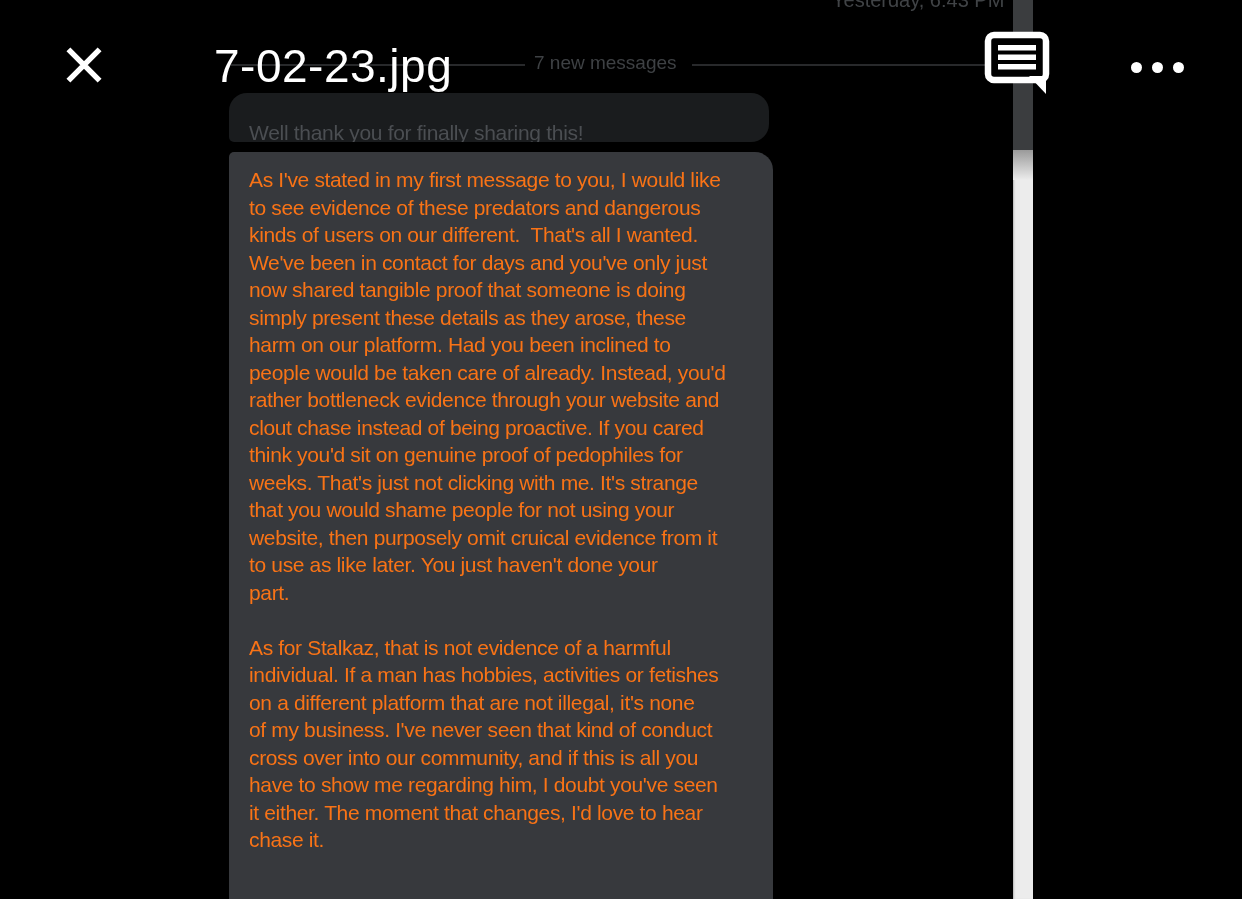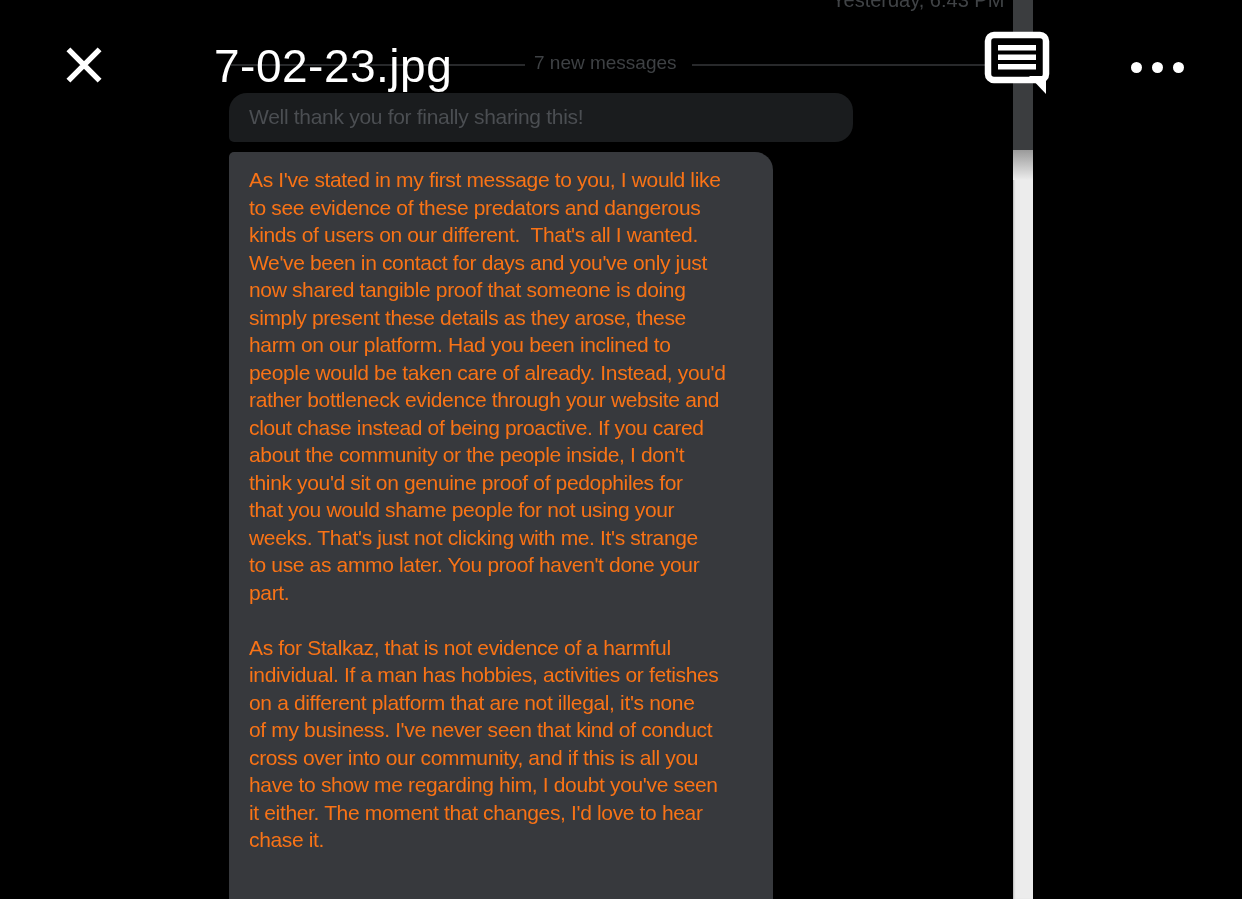--- a/index.html
+++ b/index.html
@@ -14,23 +14,23 @@
     position:absolute;left:604px;top:-13px;font-size:20px;line-height:26px;
     color:#404346;white-space:pre;
   }
   .divider-line{position:absolute;top:64px;height:2px;background:#28292b;}
   .divider-line.left{left:3px;width:294px;}
   .divider-line.right{left:464px;width:316px;}
   .divider-text{
     position:absolute;left:306px;top:52px;font-size:19px;color:#3e4144;white-space:pre;
   }
   .bubble-dimmed{
-    position:absolute;left:1px;top:93px;width:624px;height:49px;
+    position:absolute;left:1px;top:93px;width:540px;height:49px;
     background:#1a1c1e;border-radius:18px 18px 18px 5px;
-    color:#4b4e52;font-size:21px;line-height:48px;padding:0 20px;
+    color:#4b4e52;font-size:21px;line-height:48px;padding:16px 20px;
     letter-spacing:-0.3px;white-space:pre;overflow:hidden;
   }
   .bubble-main{
     position:absolute;left:1px;top:152px;width:544px;height:800px;
     background:#37393d;border-radius:5px 18px 0 0;
     padding:14px 12px 15px 20px;
   }
   .msg-line{
     color:#f97316;font-size:21px;line-height:27.5px;min-height:27.5px;
     letter-spacing:-0.35px;white-space:pre;
@@ -89,30 +89,30 @@
           <div class="msg-line">simply present these details as they arose, these</div>
 
           <div class="msg-line">harm on our platform. Had you been inclined to</div>
 
           <div class="msg-line">people would be taken care of already. Instead, you'd</div>
 
           <div class="msg-line">rather bottleneck evidence through your website and</div>
 
           <div class="msg-line">clout chase instead of being proactive. If you cared</div>
 
-          <div class="msg-line">about the community or the people inside, I don't</div>
 
           <div class="msg-line">think you'd sit on genuine proof of pedophiles for</div>
 
+          <div class="msg-line">weeks. That's just not clicking with me. It's strange</div>
+
           <div class="msg-line">that you would shame people for not using your</div>
 
-          <div class="msg-line">weeks. That's just not clicking with me. It's strange</div>
+          <div class="msg-line">website, then purposely omit cruical evidence from it</div>
 
-
-          <div class="msg-line">to use as ammo later. You proof haven't done your</div>
+          <div class="msg-line">to use as like later. You just haven't done your</div>
 
           <div class="msg-line">part.</div>
 
           <div class="msg-line"></div>
 
           <div class="msg-line">As for Stalkaz, that is not evidence of a harmful</div>
 
           <div class="msg-line">individual. If a man has hobbies, activities or fetishes</div>
 
           <div class="msg-line">on a different platform that are not illegal, it's none</div>

